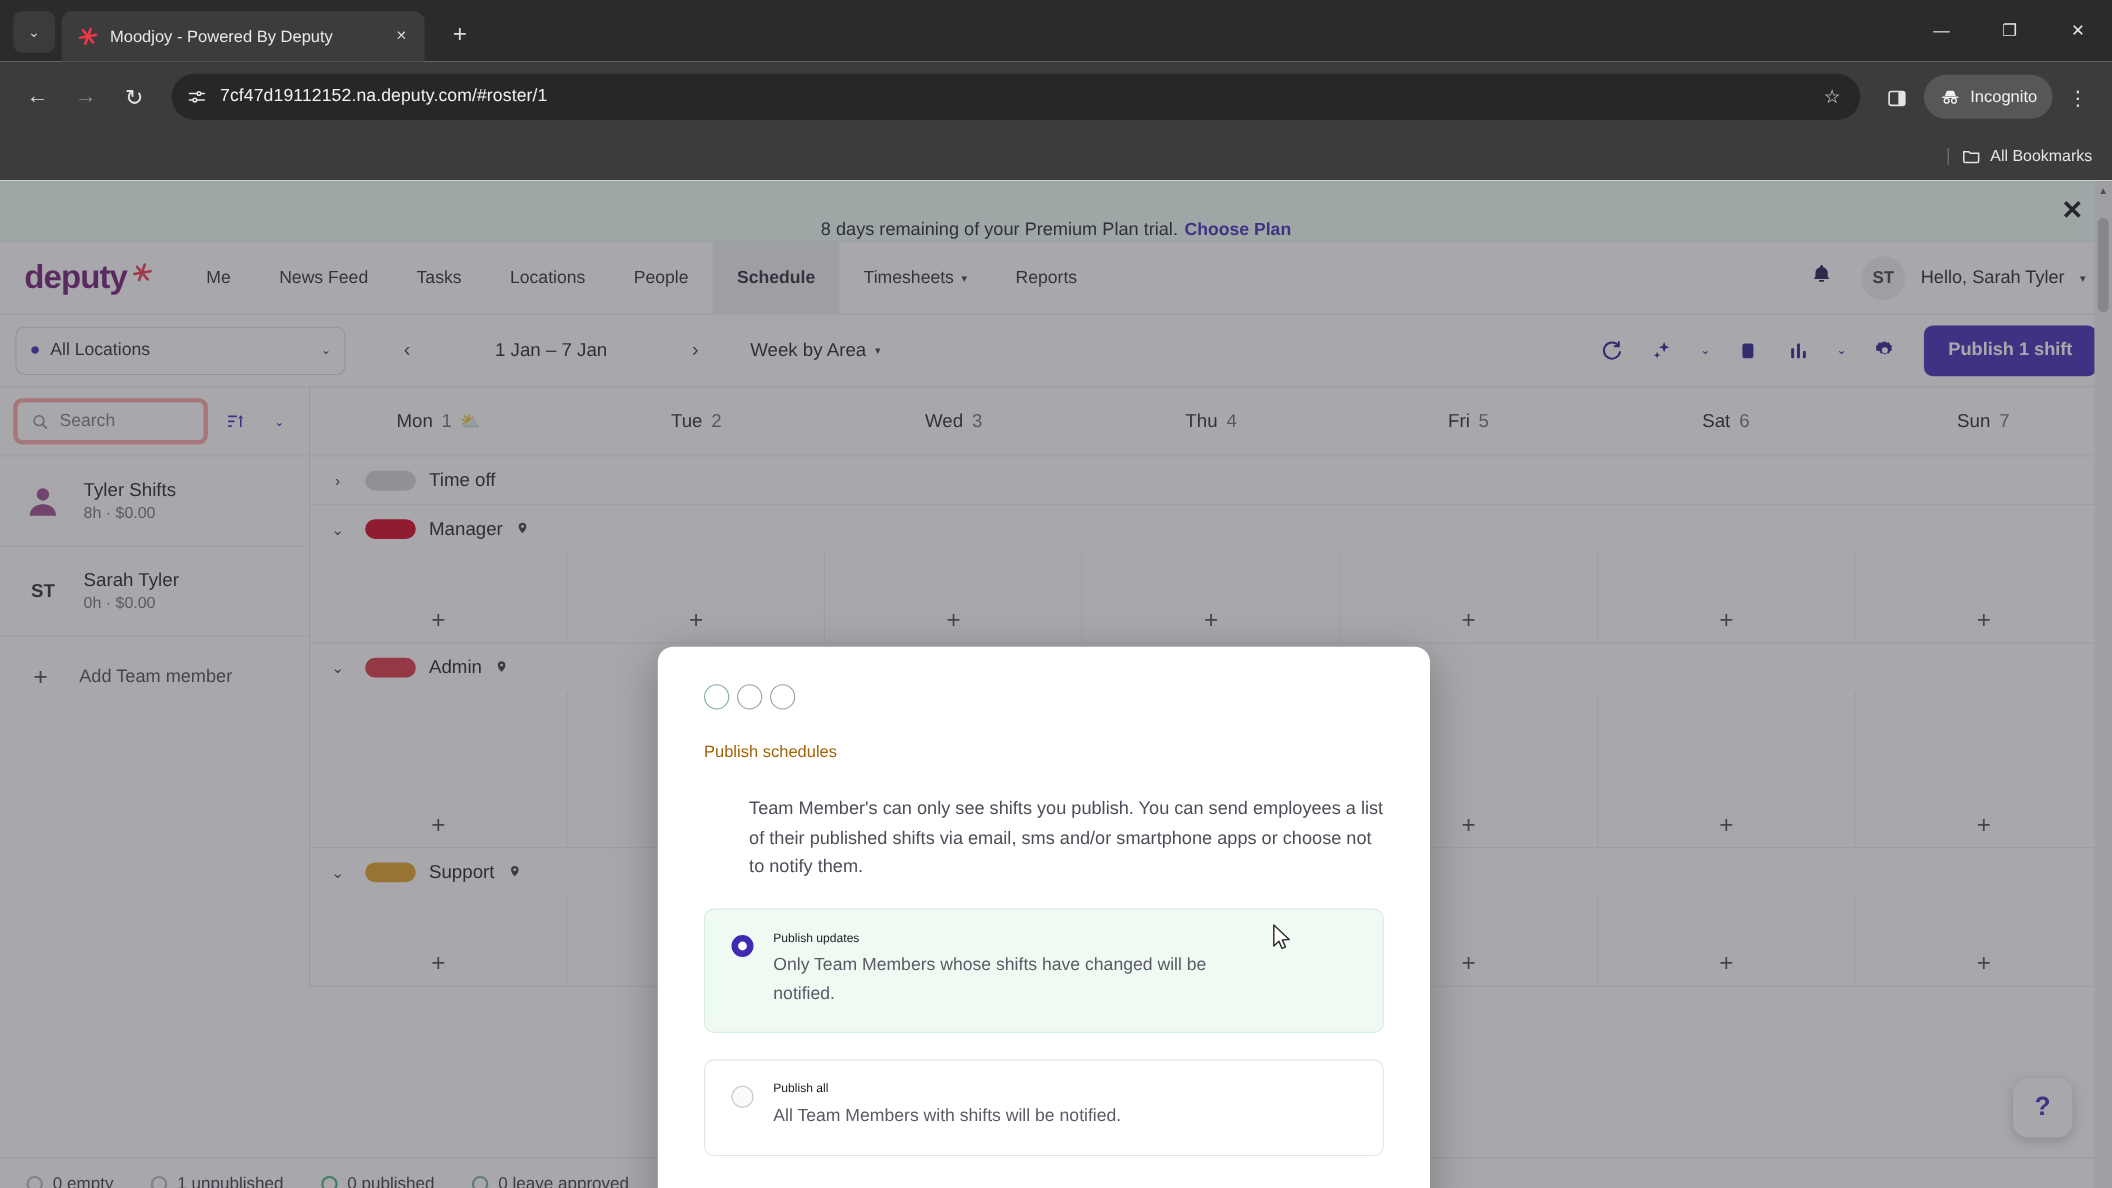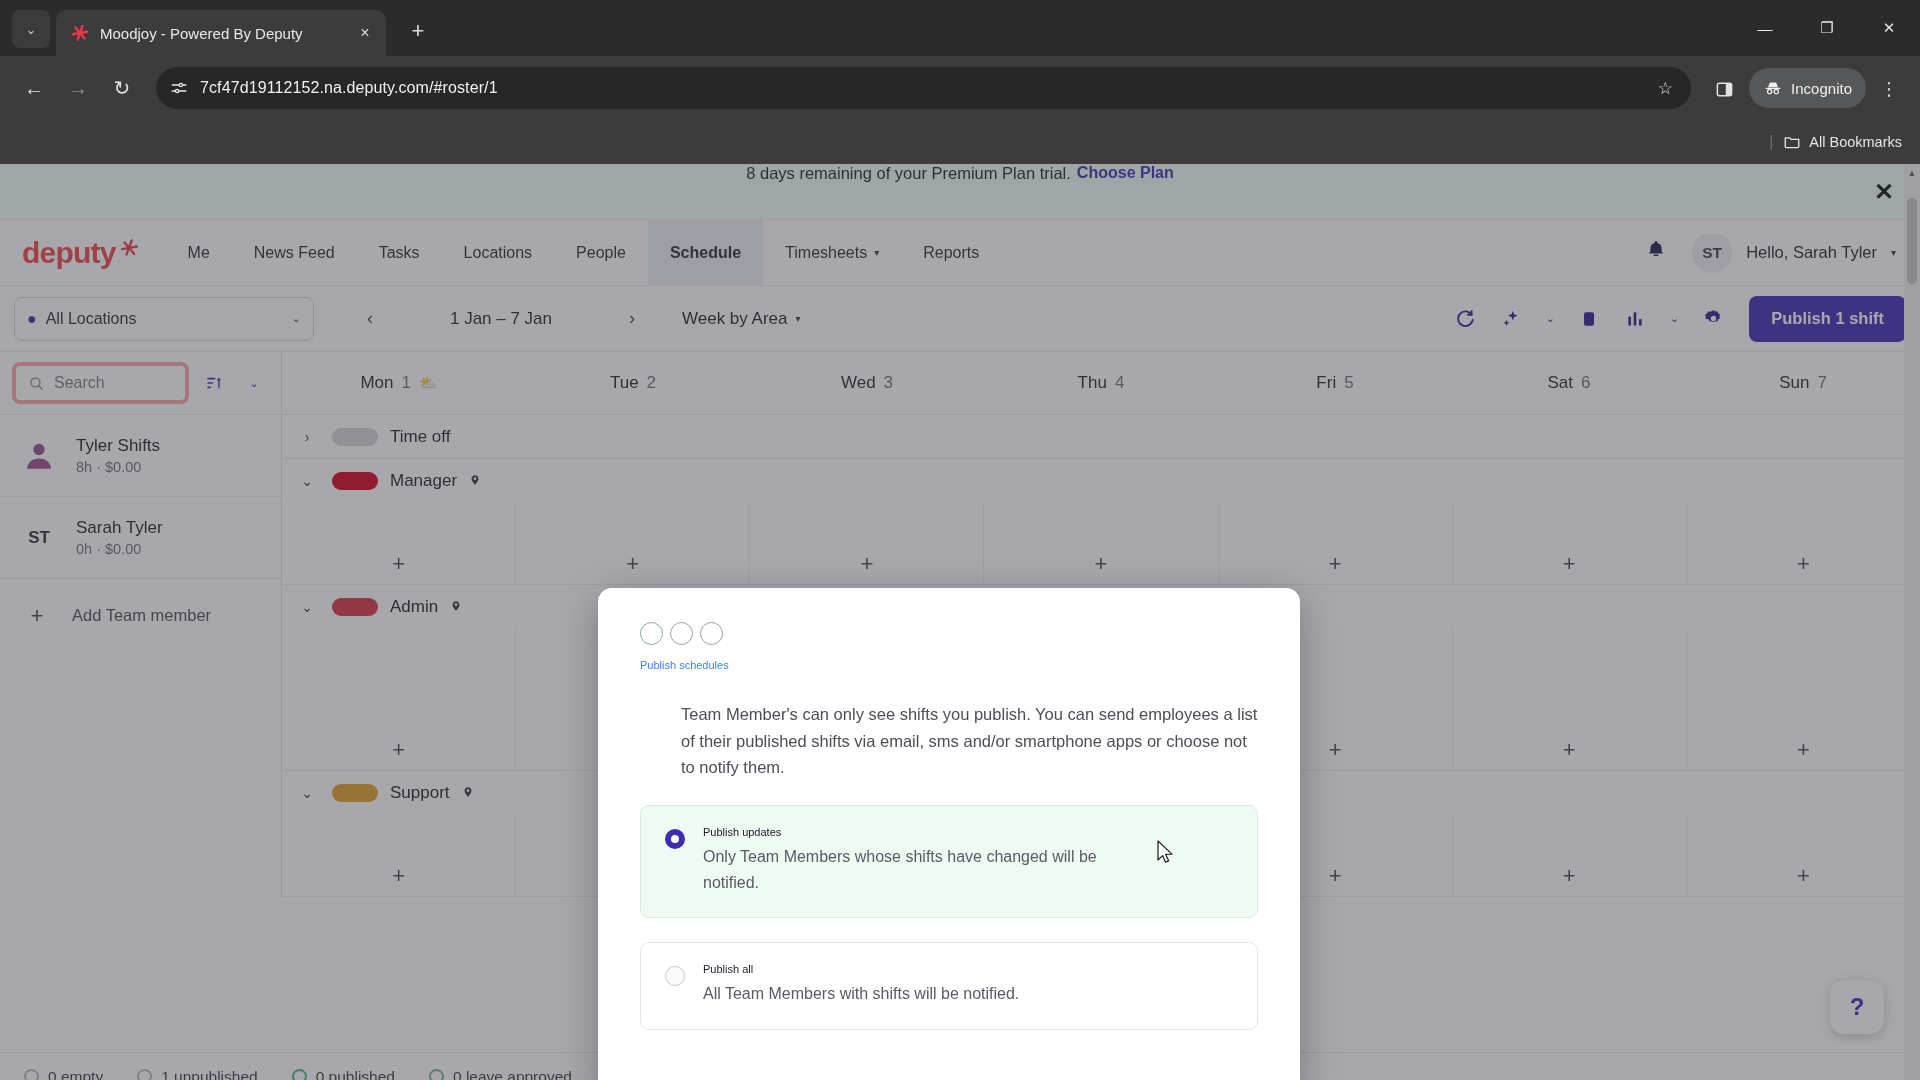--- a/index.html
+++ b/index.html
@@ -58,34 +58,34 @@
     height: 44px; background: #3c3c3c; display: flex; align-items: center;
     justify-content: flex-end; padding-right: 18px; gap: 10px;
   }
   .bm-sep { color: #6d6d6d; }
   .bm-item { display: flex; align-items: center; gap: 8px; color: #e5e5e5; font-size: 14.5px; }
 
   
   .page { position: relative; height: 936px; background: #fff; overflow: hidden; }
 
   .trial-banner {
-    height: 56px; background: #effbf4; display: flex; align-items: flex-start;
+    height: 56px; background: #effbf4; display: flex; align-items: flex-end;
     justify-content: center; position: relative; border-bottom: 1px solid #e3f3ea;
   }
   .trial-text { font-size: 16.5px; color: #22262b; }
   .trial-link { color: #3f2bb3; font-weight: 700; margin-left: 6px; cursor: pointer; }
   .trial-close { position: absolute; right: 26px; top: 50%; transform: translateY(-50%);
                  font-size: 24px; color: #111; font-weight: 700; }
 
   .topnav {
     height: 66px; background: #fff; display: flex; align-items: stretch;
     border-bottom: 1px solid #e8e8ec; position: relative;
   }
   .logo-wrap { display: flex; align-items: center; padding: 0 26px 0 22px; gap: 2px; }
-  .logo-text { font-size: 30px; font-weight: 800; color: #ef4444; letter-spacing: -.8px; }
+  .logo-text { font-size: 30px; font-weight: 800; color: #701a75; letter-spacing: -.8px; }
   .nav-items { display: flex; align-items: stretch; }
   .nav-item {
     display: flex; align-items: center; padding: 0 22px; font-size: 16px; color: #2b2b33;
     position: relative; white-space: nowrap; gap: 7px;
   }
   .nav-item.active { background: #eceef1; font-weight: 700; }
   .nav-caret { font-size: 10px; color: #3b3b46; }
   .nav-right { margin-left: auto; display: flex; align-items: center; gap: 14px; padding-right: 24px; }
   .bell { font-size: 22px; color: #1e1b4b; padding: 0 10px; }
   .avatar-sm {
@@ -191,21 +191,21 @@
   
   .scrim { position: absolute; inset: 0; background: rgba(62,62,72,.45); }
   .modal {
     position: absolute; left: 598px; top: 424px; width: 702px; height: 512px;
     background: #fff; border-radius: 14px 14px 0 0; box-shadow: 0 10px 40px rgba(0,0,0,.28);
     padding: 34px 42px 0 42px; overflow: hidden;
   }
   .steps { display: flex; gap: 7px; }
   .step-circle { width: 23px; height: 23px; border-radius: 50%; border: 1.6px solid #9aa19c; }
   .step-circle.done { border-color: #7fae93; }
-  .step-label { margin-top: 14px; font-size: 11px; color: #3b82f6; }
+  .step-label { margin-top: 30px; font-size: 15px; color: #a16207; }
   .modal-title { margin-top: 18px; font-size: 25px; font-weight: 700; color: #1b1b26; }
   .modal-desc { margin-top: 30px; font-size: 16.5px; line-height: 1.62; color: #4d4d59; max-width: 640px; margin-left: 41px; }
   .opt-card {
     margin-top: 24px; border: 1px solid #e3e3e9; border-radius: 9px; padding: 20px 24px 22px 24px;
     display: flex; gap: 18px;
   }
   .opt-card.selected { background: #effaf3; border-color: #d6ecdf; }
   .radio-outer {
     width: 20px; height: 20px; border-radius: 50%; border: 1.8px solid #c6c6cf; flex: 0 0 20px;
     margin-top: 3px; background: #fafafb;

